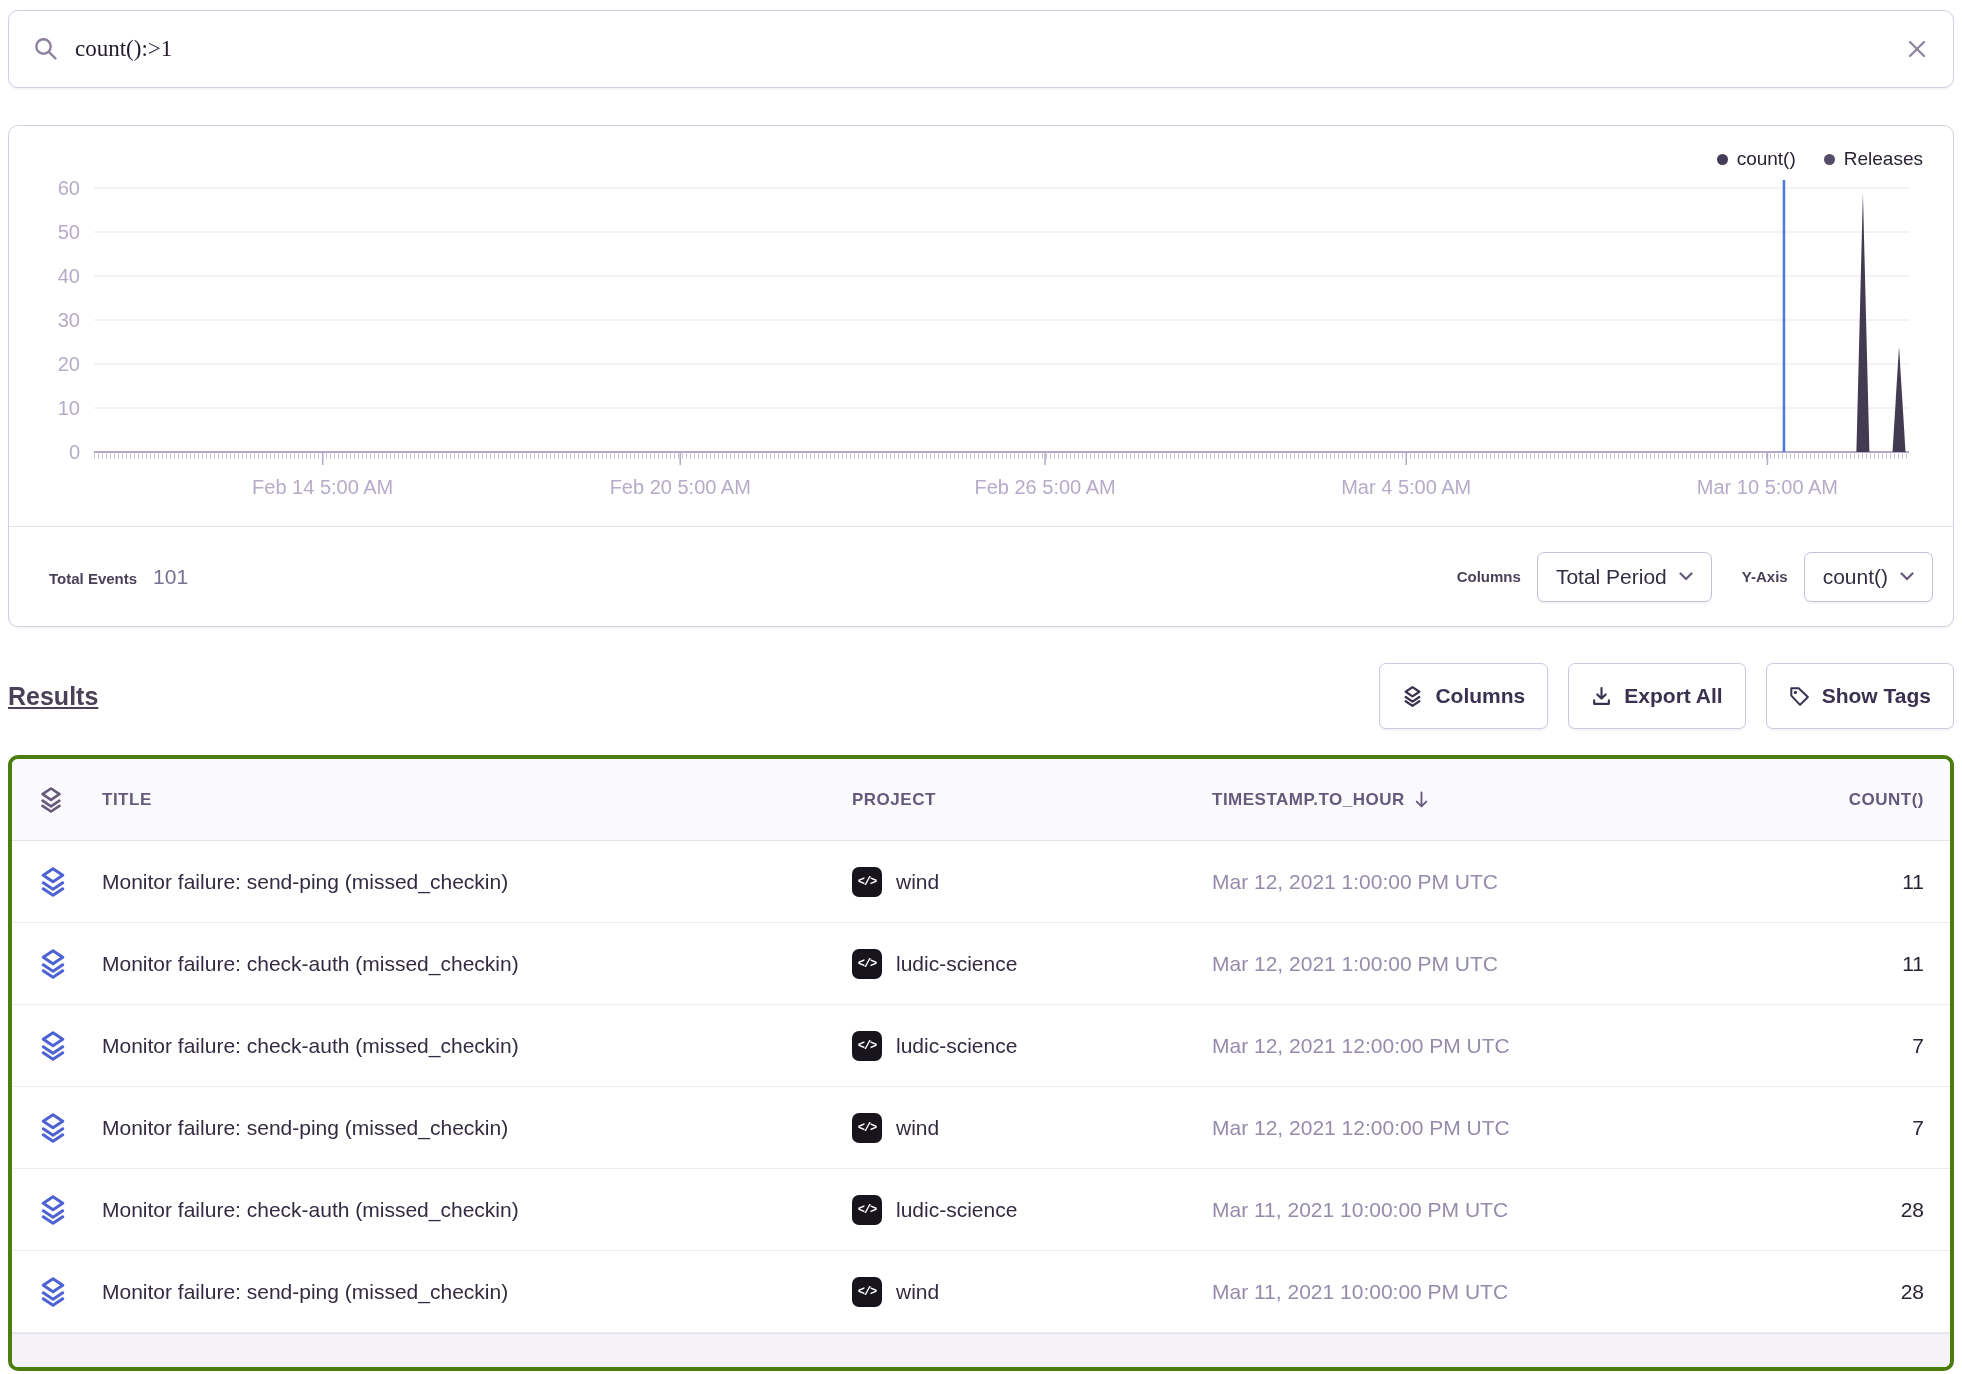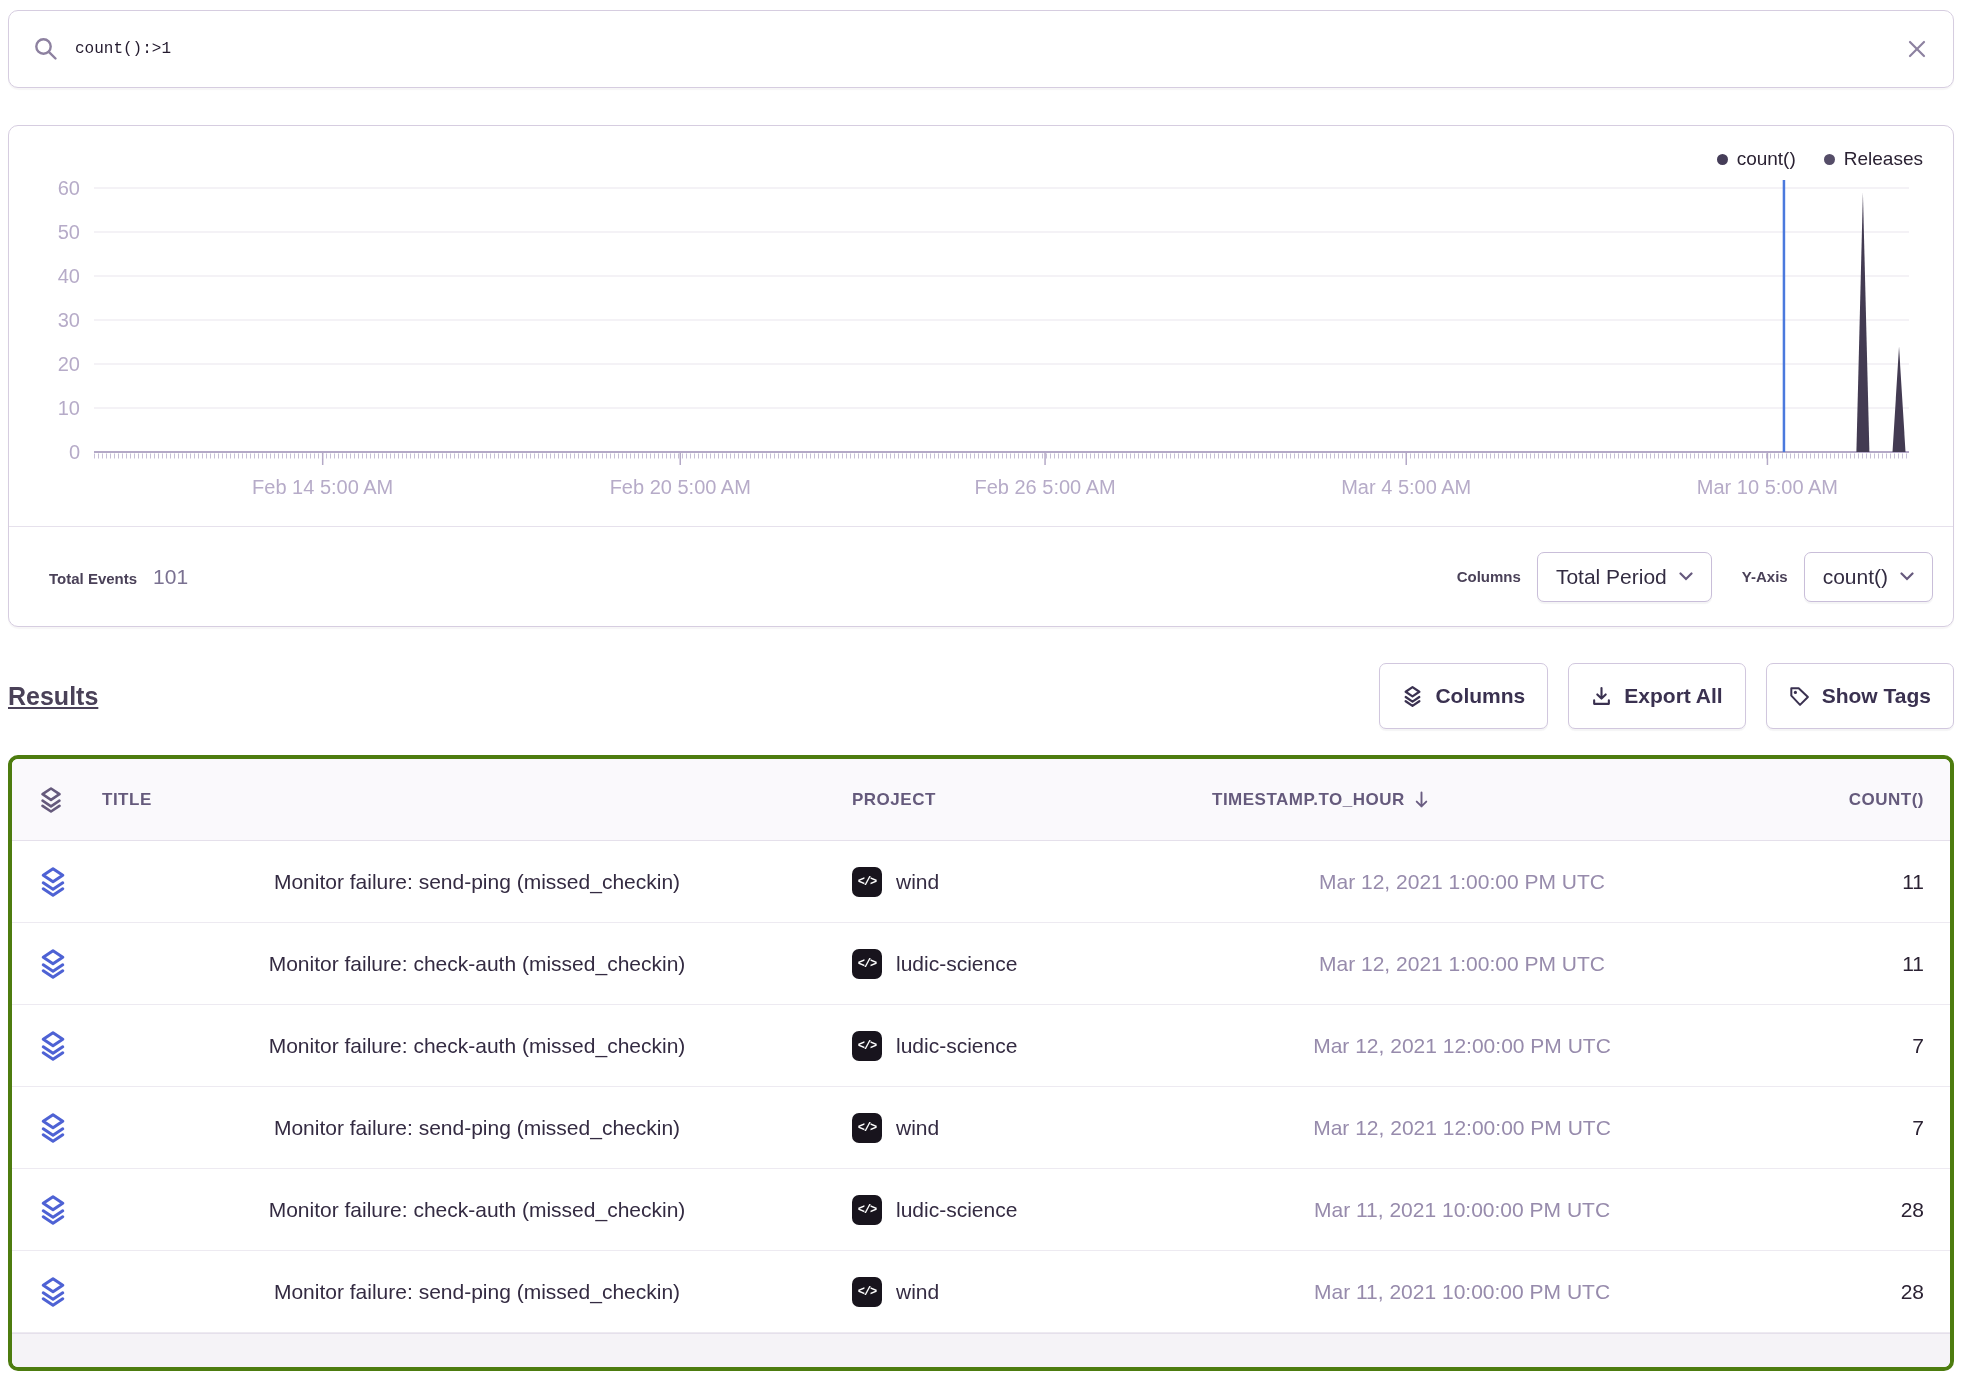--- a/index.html
+++ b/index.html
@@ -5,22 +5,22 @@
   * { margin:0; padding:0; box-sizing:border-box; }
   html,body { width:1962px; height:1374px; background:#ffffff; overflow:hidden;
     font-family:"Liberation Sans", sans-serif; color:#2b2233; }
 
   .panel { border:1px solid #d6cde0; border-radius:10px; background:#fff;
     box-shadow:0 2px 1px rgba(43,34,51,0.04); }
 
   
   .searchbar { position:absolute; left:8px; top:10px; width:1946px; height:78px;
     display:flex; align-items:center; padding:0 24px; gap:16px; }
-  .searchbar input { flex:1; border:none; outline:none; font-size:16px; color:#231a2e;
-    font-family:Liberation Mono, monospace; background:transparent; }
+  .searchbar input { flex:1; border:none; outline:none; font-size:23px; color:#231a2e;
+    font-family:Liberation Serif, serif; background:transparent; }
   .icon-btn { background:none; border:none; cursor:pointer; display:flex; align-items:center; }
 
   
   .chart-panel { position:absolute; left:8px; top:125px; width:1946px; height:502px; }
   .legend { position:absolute; top:22px; right:30px; display:flex; gap:28px; align-items:center; }
   .legend-item { display:flex; align-items:center; gap:9px; font-size:19px; font-weight:500; color:#2b2233; }
   .legend-dot { width:11px; height:11px; border-radius:50%; }
   .chart-svg { display:block; width:1946px; height:400px; }
   .chart-footer { height:100px; border-top:1px solid #e6e1ec; display:flex; align-items:center;
     padding:0 20px 0 40px; }
@@ -43,21 +43,21 @@
 
   
   .table-panel { position:absolute; left:8px; top:755px; width:1946px; height:616px;
     border:4px solid #4d7c0f; border-radius:10px; background:#fff; overflow:hidden;
     display:flex; flex-direction:column; }
   .trow { display:grid; grid-template-columns:64px 750px 360px 500px 1fr;
     align-items:center; padding:0 26px; }
   .thead { height:88px; background:#faf9fc; border-bottom:1px solid #e5e0eb;
     font-size:17px; font-weight:700; letter-spacing:0.5px; color:#655a7c; }
   .thead .cell { display:flex; align-items:center; gap:8px; }
-  .tbody-row { height:82px; border-bottom:1px solid #edeaf1; font-size:21px; color:#342b42;text-align:center; }
+  .tbody-row { height:82px; border-bottom:1px solid #edeaf1; font-size:21px; color:#342b42; }
   .cell.right { justify-content:flex-end; text-align:right; }
   .title-cell { color:#342b42; }
   .project-cell { display:flex; align-items:center; gap:14px; }
   .project-badge { width:30px; height:30px; border-radius:7px; background:#18141d; color:#fff;
     display:flex; align-items:center; justify-content:center; font-size:12px; font-weight:700;
     font-family:"Liberation Mono", monospace; letter-spacing:-1px; }
   .timestamp-cell { color:#978bac; }
   .count-cell { display:flex; justify-content:flex-end; color:#2b2233; }
   .table-footer { margin-top:auto; height:36px; background:#f5f3f7; border-top:1px solid #e5e0eb; }
   .row-icon { color:#4e62d4; display:flex; }

